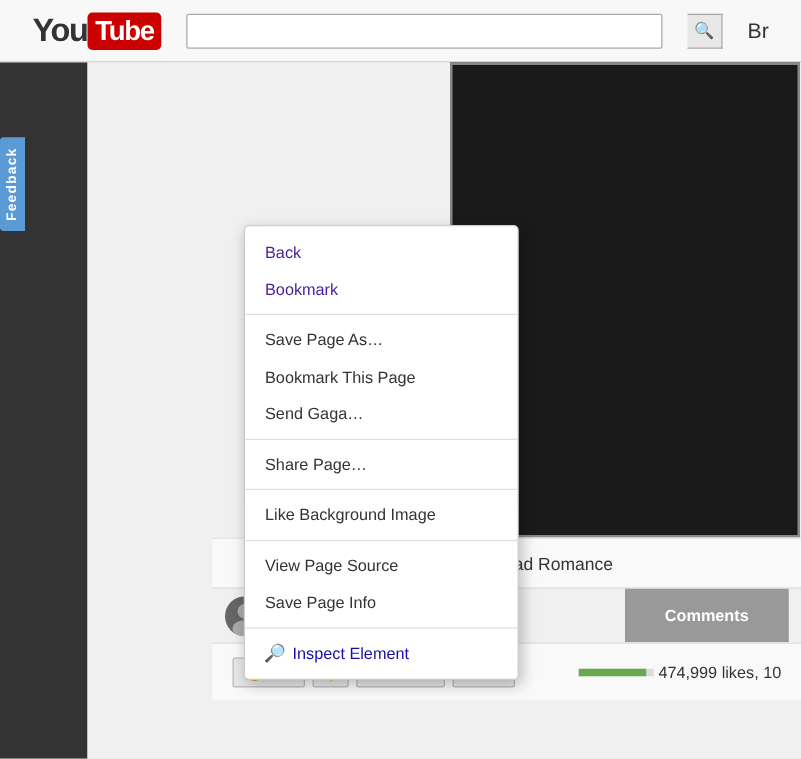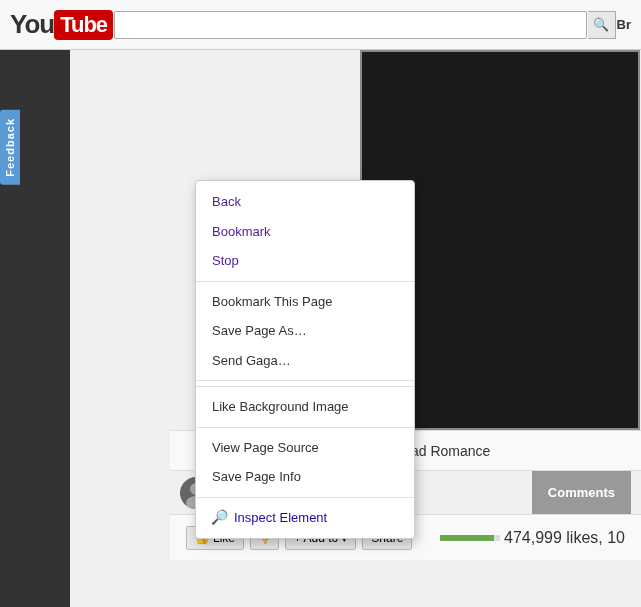--- a/index.html
+++ b/index.html
@@ -12,22 +12,22 @@
       position: relative;
     }
 
     
     .top-bar {
       background: #f8f8f8;
       border-bottom: 1px solid #ccc;
       height: 50px;
       display: flex;
       align-items: center;
-      padding: 0 10px;
-      gap: 1px;
+      padding: 0 26px;
+      gap: 20px;
     }
 
     .youtube-logo {
       display: flex;
       align-items: center;
       font-size: 26px;
       font-weight: bold;
       color: #333;
       letter-spacing: -1px;
     }
@@ -64,22 +64,22 @@
       cursor: pointer;
       display: flex;
       align-items: center;
       justify-content: center;
       font-size: 13px;
       color: #555;
     }
 
     .br-label {
       color: #333;
-      font-size: 13px;
-      font-weight: bold;
+      font-size: 17px;
+      font-weight: normal;
     }
 
     
     .main-content {
       display: flex;
       height: 557px;
       position: relative;
     }
 
     
@@ -182,21 +182,21 @@
       justify-content: center;
       font-size: 16px;
       color: #555;
       cursor: pointer;
     }
 
     .comments-tab {
       margin-left: auto;
       background: #999;
       color: white;
-      padding: 6px 16px;
+      padding: 6px 32px;
       font-size: 13px;
       font-weight: bold;
       cursor: pointer;
       height: 100%;
       display: flex;
       align-items: center;
     }
 
     
     .action-bar {
@@ -250,21 +250,21 @@
       background: #e8e8e8;
       border: 1px solid #bbb;
       padding: 4px 8px;
       font-size: 12px;
       cursor: pointer;
       border-radius: 2px;
     }
 
     .likes-count {
       margin-left: auto;
-      font-size: 16px;
+      font-size: 13px;
       color: #333;
       display: flex;
       align-items: center;
       gap: 4px;
     }
 
     .likes-bar {
       width: 60px;
       height: 6px;
       background: #ddd;
@@ -384,26 +384,26 @@
         <div class="likes-bar">
           <div class="likes-fill" style="width:90%"></div>
         </div>
         <span>474,999 likes, 10</span>
       </div>
     </div>
 
     <div class="context-menu">
       <div class="menu-item disabled">Back</div>
       <div class="menu-item disabled">Bookmark</div>
-      <div class="menu-item disabled">Stop</div>
       <div class="menu-separator"></div>
+      <div class="menu-item">Save Page As…</div>
       <div class="menu-item">Bookmark This Page</div>
-      <div class="menu-item">Save Page As…</div>
       <div class="menu-item">Send Gaga…</div>
       <div class="menu-separator"></div>
+      <div class="menu-item">Share Page…</div>
       <div class="menu-separator"></div>
       <div class="menu-item">Like Background Image</div>
       <div class="menu-separator"></div>
       <div class="menu-item">View Page Source</div>
       <div class="menu-item">Save Page Info</div>
       <div class="menu-separator"></div>
       <div class="menu-item inspect">
         <span class="inspect-icon">🔎</span>
         <span>Inspect Element</span>
       </div>

